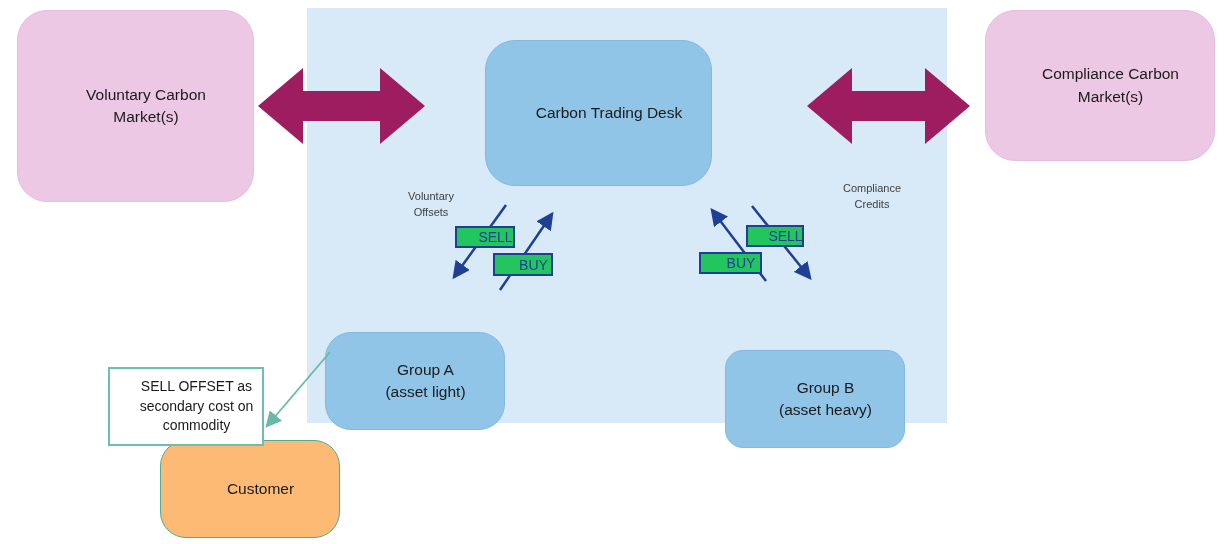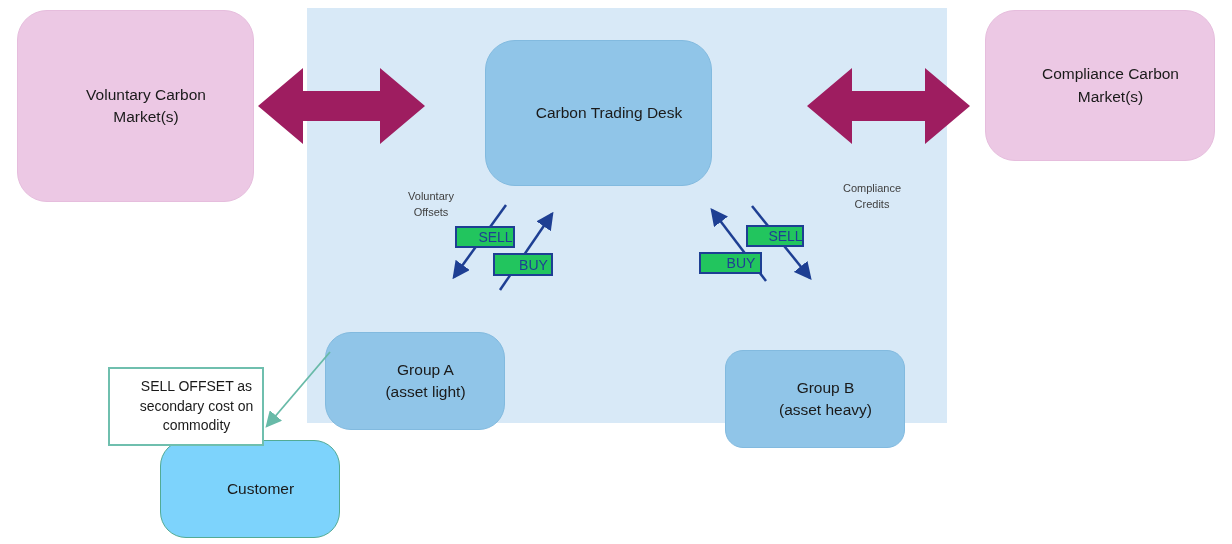--- a/index.html
+++ b/index.html
@@ -31,21 +31,21 @@
   .blue-box {
     background: #90c5e8;
     border: 1px solid #82badf;
     font-size: 15.5px;
     line-height: 1.45;
   }
   .bg-region {
     background: #d8e9f7;
   }
   .teal-box {
-    background: #7dd3fc;
+    background: #fdba74;
     border: 1px solid #52ab95;
     border-radius: 26px;
     font-size: 15.5px;
   }
   .note-box {
     background: #ffffff;
     border: 2px solid #6fbfae;
     font-size: 14px;
     line-height: 1.4;
     margin-top: 40px;

